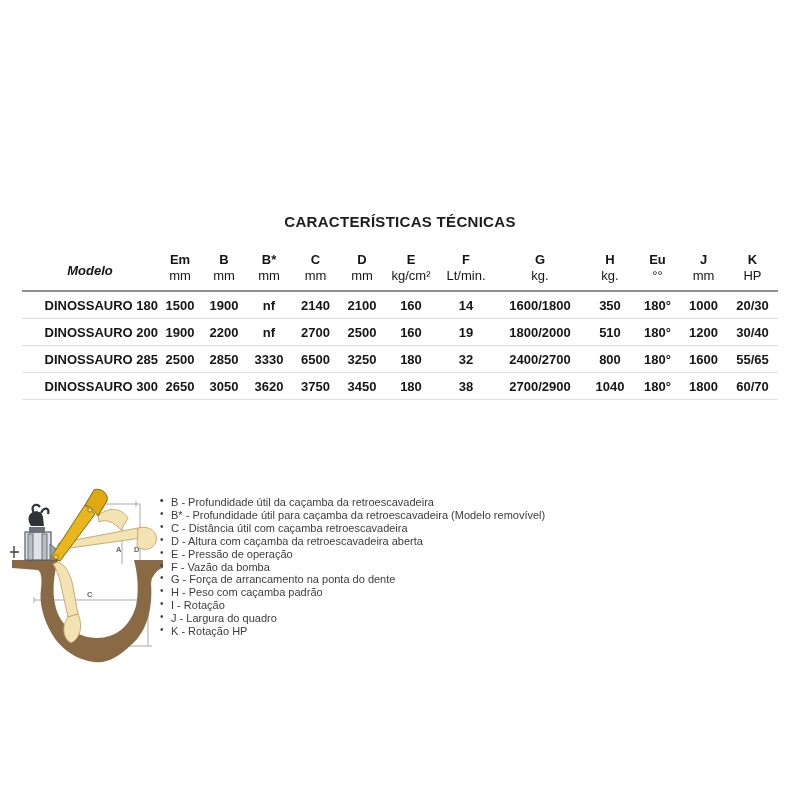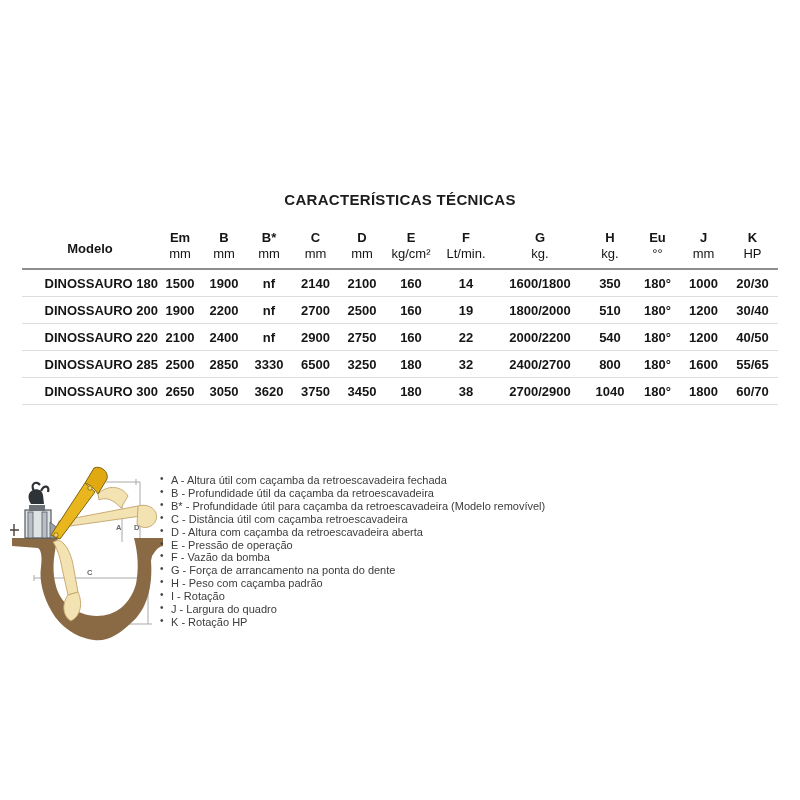--- a/index.html
+++ b/index.html
@@ -4,21 +4,21 @@
 <style>
   * { box-sizing: border-box; }
   html, body { margin: 0; padding: 0; background: #ffffff; }
   body {
     width: 800px; height: 800px;
     font-family: "Liberation Sans", sans-serif;
     color: #111;
     position: relative;
     overflow: hidden;
   }
-  .page { position: absolute; inset: 0; background: #fff; }
+  .page { position: absolute; inset: 0; background: #fff; margin-top: 22px; }
 
   .title {
     position: absolute;
     top: 191px; left: 0; width: 100%;
     margin: 0;
     text-align: center;
     font-size: 15px;
     font-weight: bold;
     letter-spacing: 0.3px;
     color: #1c1c1c;
@@ -36,21 +36,21 @@
   }
   .spec-table thead th {
     padding: 4px 0 6px 0;
     vertical-align: bottom;
     border-bottom: 2px solid #8f8f8f;
     line-height: 16px;
     font-size: 13px;
     text-align: center;
     white-space: nowrap;
   }
-  .spec-table thead th.model-h { vertical-align: middle; padding-bottom: 0; }
+  .spec-table thead th.model-h { vertical-align: middle; padding-bottom: 0; font-style: italic; }
   .spec-table thead th .sub { display: block; font-weight: normal; }
   .spec-table thead th:nth-child(1)  { width: 136px; }
   .spec-table thead th:nth-child(2)  { width: 44px; }
   .spec-table thead th:nth-child(3)  { width: 44px; }
   .spec-table thead th:nth-child(4)  { width: 46px; }
   .spec-table thead th:nth-child(5)  { width: 47px; }
   .spec-table thead th:nth-child(6)  { width: 46px; }
   .spec-table thead th:nth-child(7)  { width: 52px; }
   .spec-table thead th:nth-child(8)  { width: 58px; }
   .spec-table thead th:nth-child(9)  { width: 90px; }
@@ -139,35 +139,20 @@
           <td>2500</td>
           <td>160</td>
           <td>19</td>
           <td>1800/2000</td>
           <td>510</td>
           <td>180°</td>
           <td>1200</td>
           <td>30/40</td>
         </tr>
         <tr>
-          <td class="model">DINOSSAURO 220</td>
-          <td>2100</td>
-          <td>2400</td>
-          <td>nf</td>
-          <td>2900</td>
-          <td>2750</td>
-          <td>160</td>
-          <td>22</td>
-          <td>2000/2200</td>
-          <td>540</td>
-          <td>180°</td>
-          <td>1200</td>
-          <td>40/50</td>
-        </tr>
-        <tr>
           <td class="model">DINOSSAURO 285</td>
           <td>2500</td>
           <td>2850</td>
           <td>3330</td>
           <td>6500</td>
           <td>3250</td>
           <td>180</td>
           <td>32</td>
           <td>2400/2700</td>
           <td>800</td>
@@ -245,21 +230,21 @@
 
       <g stroke="#7d650f" stroke-width="1" stroke-linejoin="round">
         <polygon points="41,71 50,75 85,28 75,19" fill="#e9b61e"></polygon>
         <path d="M75,19 L84,4 C91,1 99,8 97,15 L88,30 C84,24 79,20 75,19 Z" fill="#e0a912"></path>
         <circle cx="80" cy="24" r="2.2" fill="#f5d766" stroke-width="0.8"></circle>
         <circle cx="46" cy="71" r="2.2" fill="#f5d766" stroke-width="0.8"></circle>
       </g>
     </svg>
 
     <ul id="legend-list" class="legend">
-        <li><span class="bullet">•</span><span>A - Altura útil com caçamba da retroescavadeira fechada</span></li>
+        <li><span class="bullet">•</span></li>
         <li><span class="bullet">•</span><span>B - Profundidade útil da caçamba da retroescavadeira</span></li>
         <li><span class="bullet">•</span><span>B* - Profundidade útil para caçamba da retroescavadeira (Modelo removível)</span></li>
         <li><span class="bullet">•</span><span>C - Distância útil com caçamba retroescavadeira</span></li>
         <li><span class="bullet">•</span><span>D - Altura com caçamba da retroescavadeira aberta</span></li>
         <li><span class="bullet">•</span><span>E - Pressão de operação</span></li>
         <li><span class="bullet">•</span><span>F - Vazão da bomba</span></li>
         <li><span class="bullet">•</span><span>G - Força de arrancamento na ponta do dente</span></li>
         <li><span class="bullet">•</span><span>H - Peso com caçamba padrão</span></li>
         <li><span class="bullet">•</span><span>I - Rotação</span></li>
         <li><span class="bullet">•</span><span>J - Largura do quadro</span></li>

